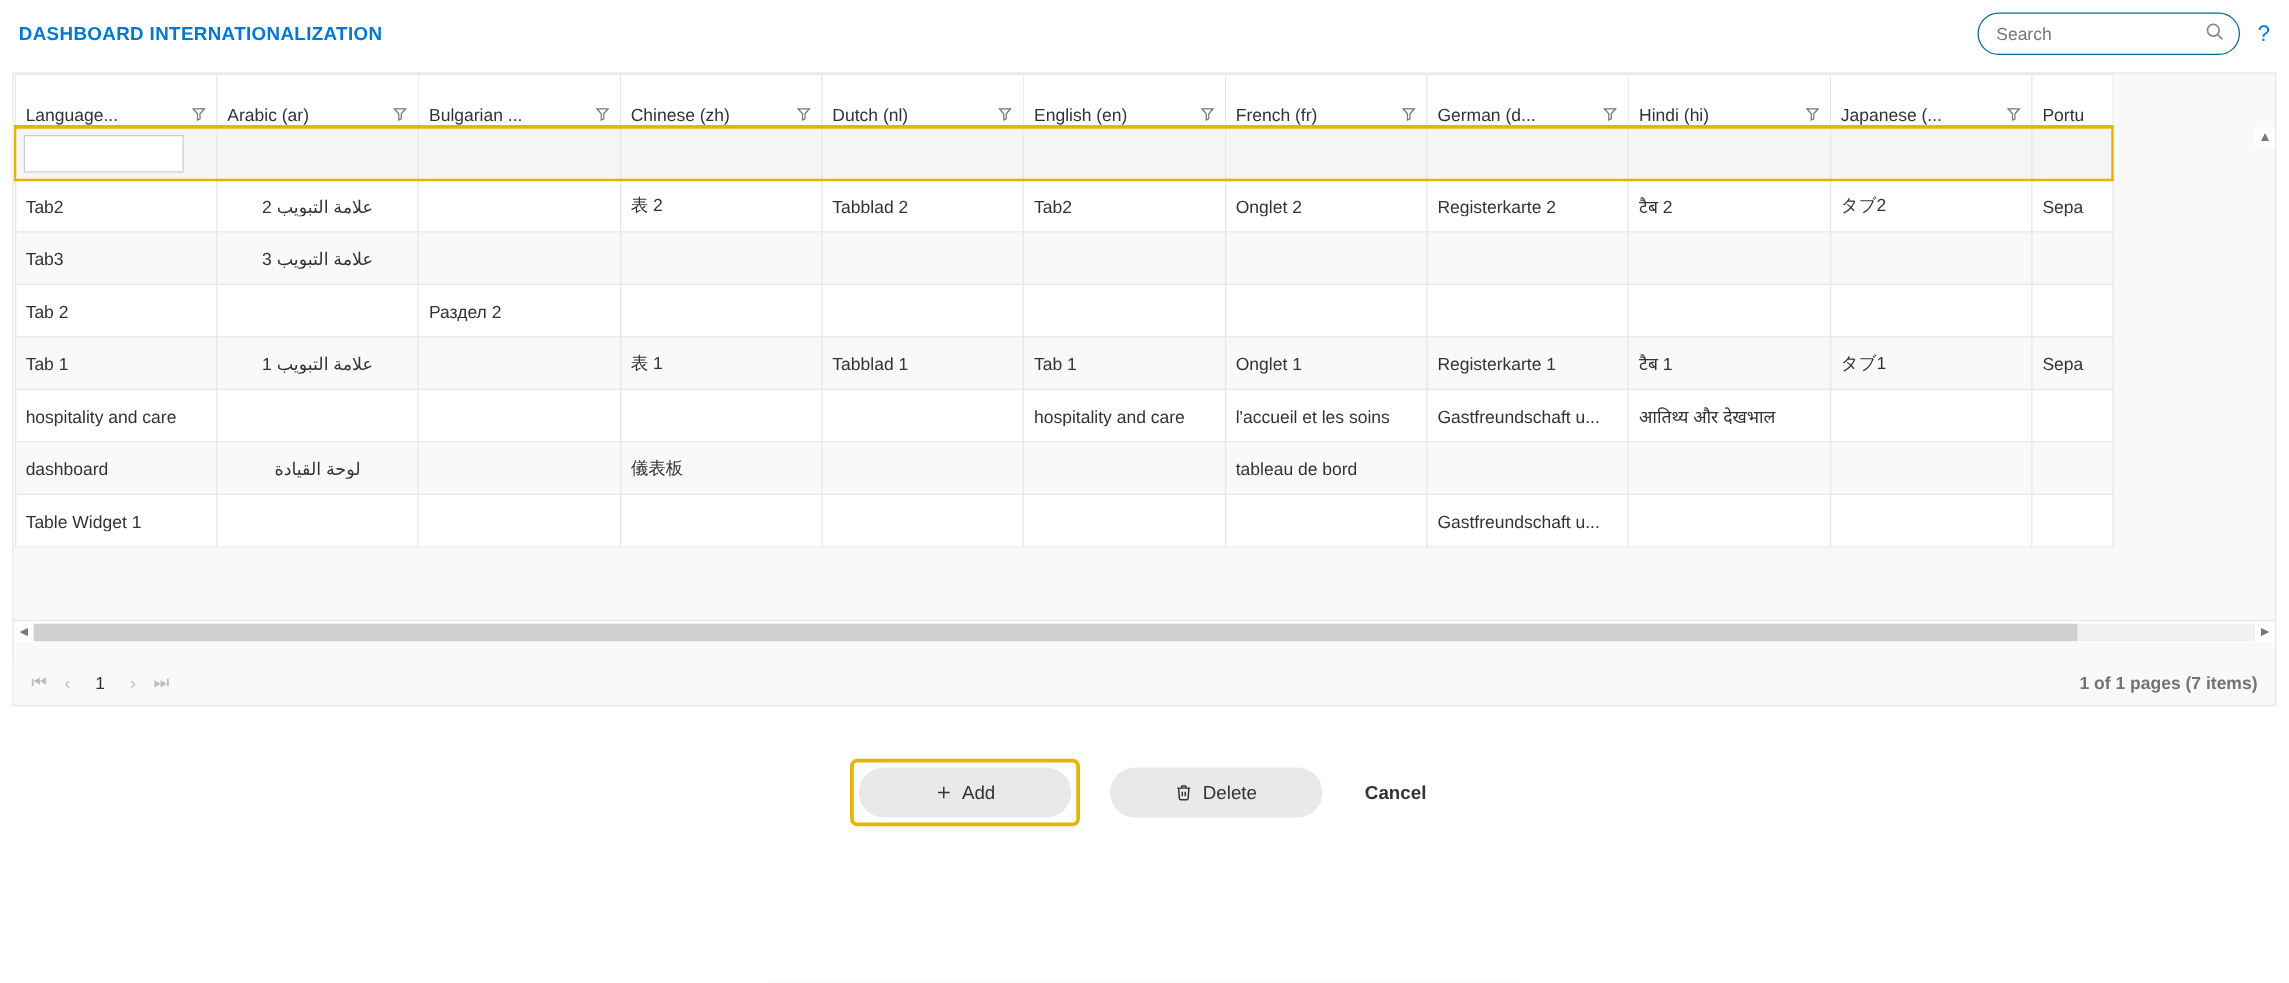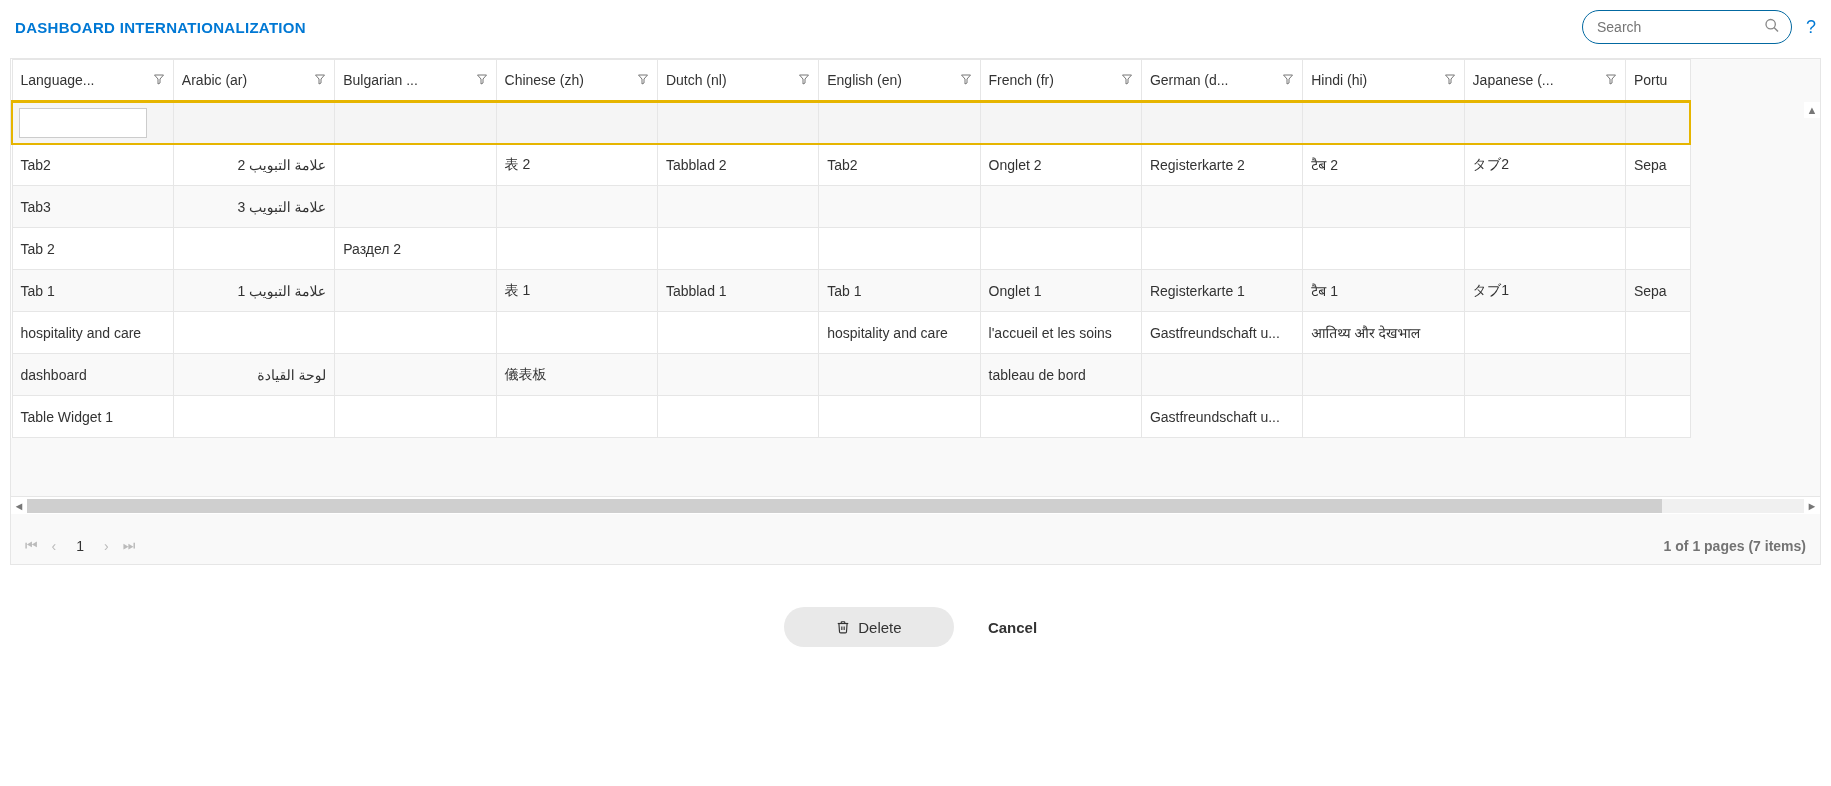--- a/index.html
+++ b/index.html
@@ -82,21 +82,21 @@
   }
   table.grid th {
     background: #fff;
     font-weight: 400;
     color: #333;
     text-align: left;
     position: relative;
   }
   .th-inner {
     display: flex;
-    align-items: center;
+    align-items: flex-end;
     justify-content: space-between;
     height: 100%;
     padding: 0 8px;
   }
   .th-label {
     white-space: nowrap;
     overflow: hidden;
     text-overflow: ellipsis;
   }
   .filter-icon {
@@ -124,21 +124,21 @@
     background:#fff;
   }
   table.grid tbody tr.data-row:nth-child(odd) td { background: #f9f9f9; }
   table.grid tbody tr.data-row:nth-child(even) td { background: #fff; }
   .cell {
     padding: 0 8px;
     white-space: nowrap;
     overflow: hidden;
     text-overflow: ellipsis;
   }
-  .cell.rtl { direction: rtl; text-align: right; }
+  .cell.rtl { direction: rtl; text-align: center; }
   .empty-space {
     height: 58px;
     background: #f9f9f9;
   }
   .hscroll {
     height: 18px;
     background: #fff;
     position: relative;
     display:flex;
     align-items:center;
@@ -624,20 +624,31 @@
       <span class="pg-btn">‹</span>
       <span class="current">1</span>
       <span class="pg-btn">›</span>
       <span class="pg-btn">⏭</span>
     </div>
     <div class="pager-right">1 of 1 pages (7 items)</div>
   </div>
 </div>
 
 <div class="action-bar">
+  <span class="add-highlight">
+    <button class="btn btn-gray">
+      <span class="ico">
+        <svg width="14" height="14" viewBox="0 0 24 24" stroke="currentColor" stroke-width="2">
+            <line x1="12" y1="4" x2="12" y2="20"></line>
+            <line x1="4" y1="12" x2="20" y2="12"></line>
+          </svg>
+      </span>
+      <span>Add</span>
+    </button>
+  </span>
   <button class="btn btn-gray">
     <span class="ico">
       <svg width="14" height="14" viewBox="0 0 24 24" fill="none" stroke="currentColor" stroke-width="2">
           <polyline points="3 6 5 6 21 6"></polyline>
           <path d="M19 6l-1 14a2 2 0 0 1-2 2H8a2 2 0 0 1-2-2L5 6"></path>
           <path d="M10 11v6M14 11v6"></path>
           <path d="M9 6V4a1 1 0 0 1 1-1h4a1 1 0 0 1 1 1v2"></path>
         </svg>
     </span>
     <span>Delete</span>

